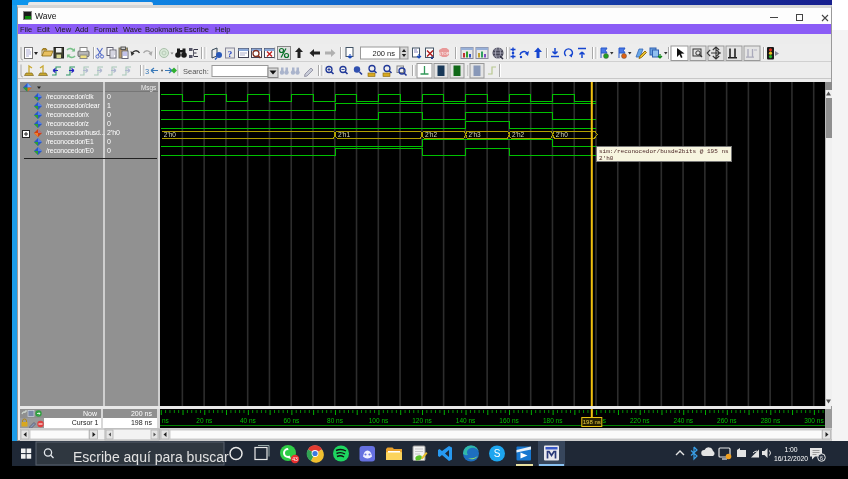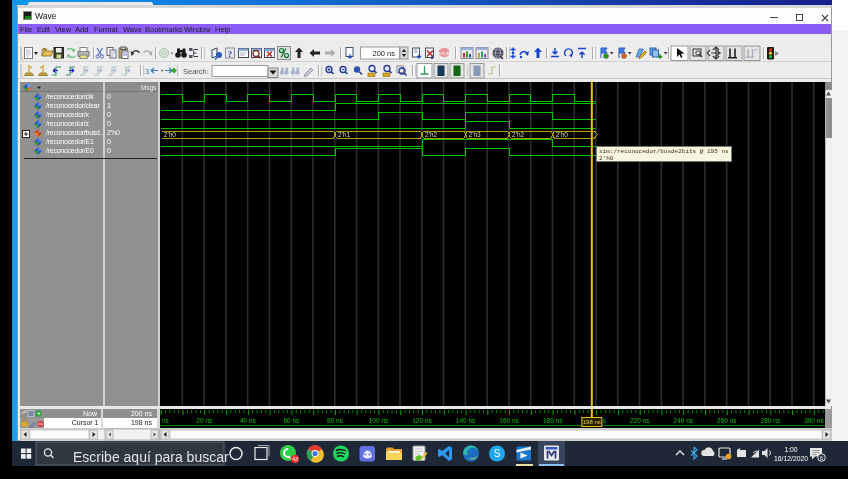--- a/index.html
+++ b/index.html
@@ -34,21 +34,21 @@
     </svg>
 
 <div class="abs" style="left:6px;top:24px;width:813px;height:10px;background:#8b5cf6;font-size:7.5px;color:#222;">
  <span class="abs" style="left:2px;top:1px;">File</span>
  <span class="abs" style="left:19px;top:1px;">Edit</span>
  <span class="abs" style="left:37px;top:1px;">View</span>
  <span class="abs" style="left:57px;top:1px;">Add</span>
  <span class="abs" style="left:76px;top:1px;">Format</span>
  <span class="abs" style="left:105px;top:1px;">Wave</span>
  <span class="abs" style="left:127px;top:1px;">Bookmarks</span>
- <span class="abs" style="left:166px;top:1px;">Window</span>
+ <span class="abs" style="left:166px;top:1px;">Escribe</span>
  <span class="abs" style="left:197px;top:1px;text-align:right;">Help</span>
 </div>
 
 
 <div class="abs" style="left:6px;top:44px;width:813px;height:18px;background:#ededed;border-bottom:1px solid #d0d0d0;"></div>
 <svg id="tb1" class="abs" style="left:6px;top:44px" width="813" height="18">
       <path d="M3,3 v11 a2,2 0 0 0 2,2" stroke="#aaa" stroke-width="1" fill="none"></path>
       <rect x="6.5" y="3.5" width="8" height="11" fill="#fff" stroke="#777"></rect>
       <path d="M8,6 h4 M8,8 h5 M8,10 h5 M8,12 h3" stroke="#99c" stroke-width="0.8"></path>
       <path d="M16,8 l4,0 l-2,3 z" fill="#222"></path>

